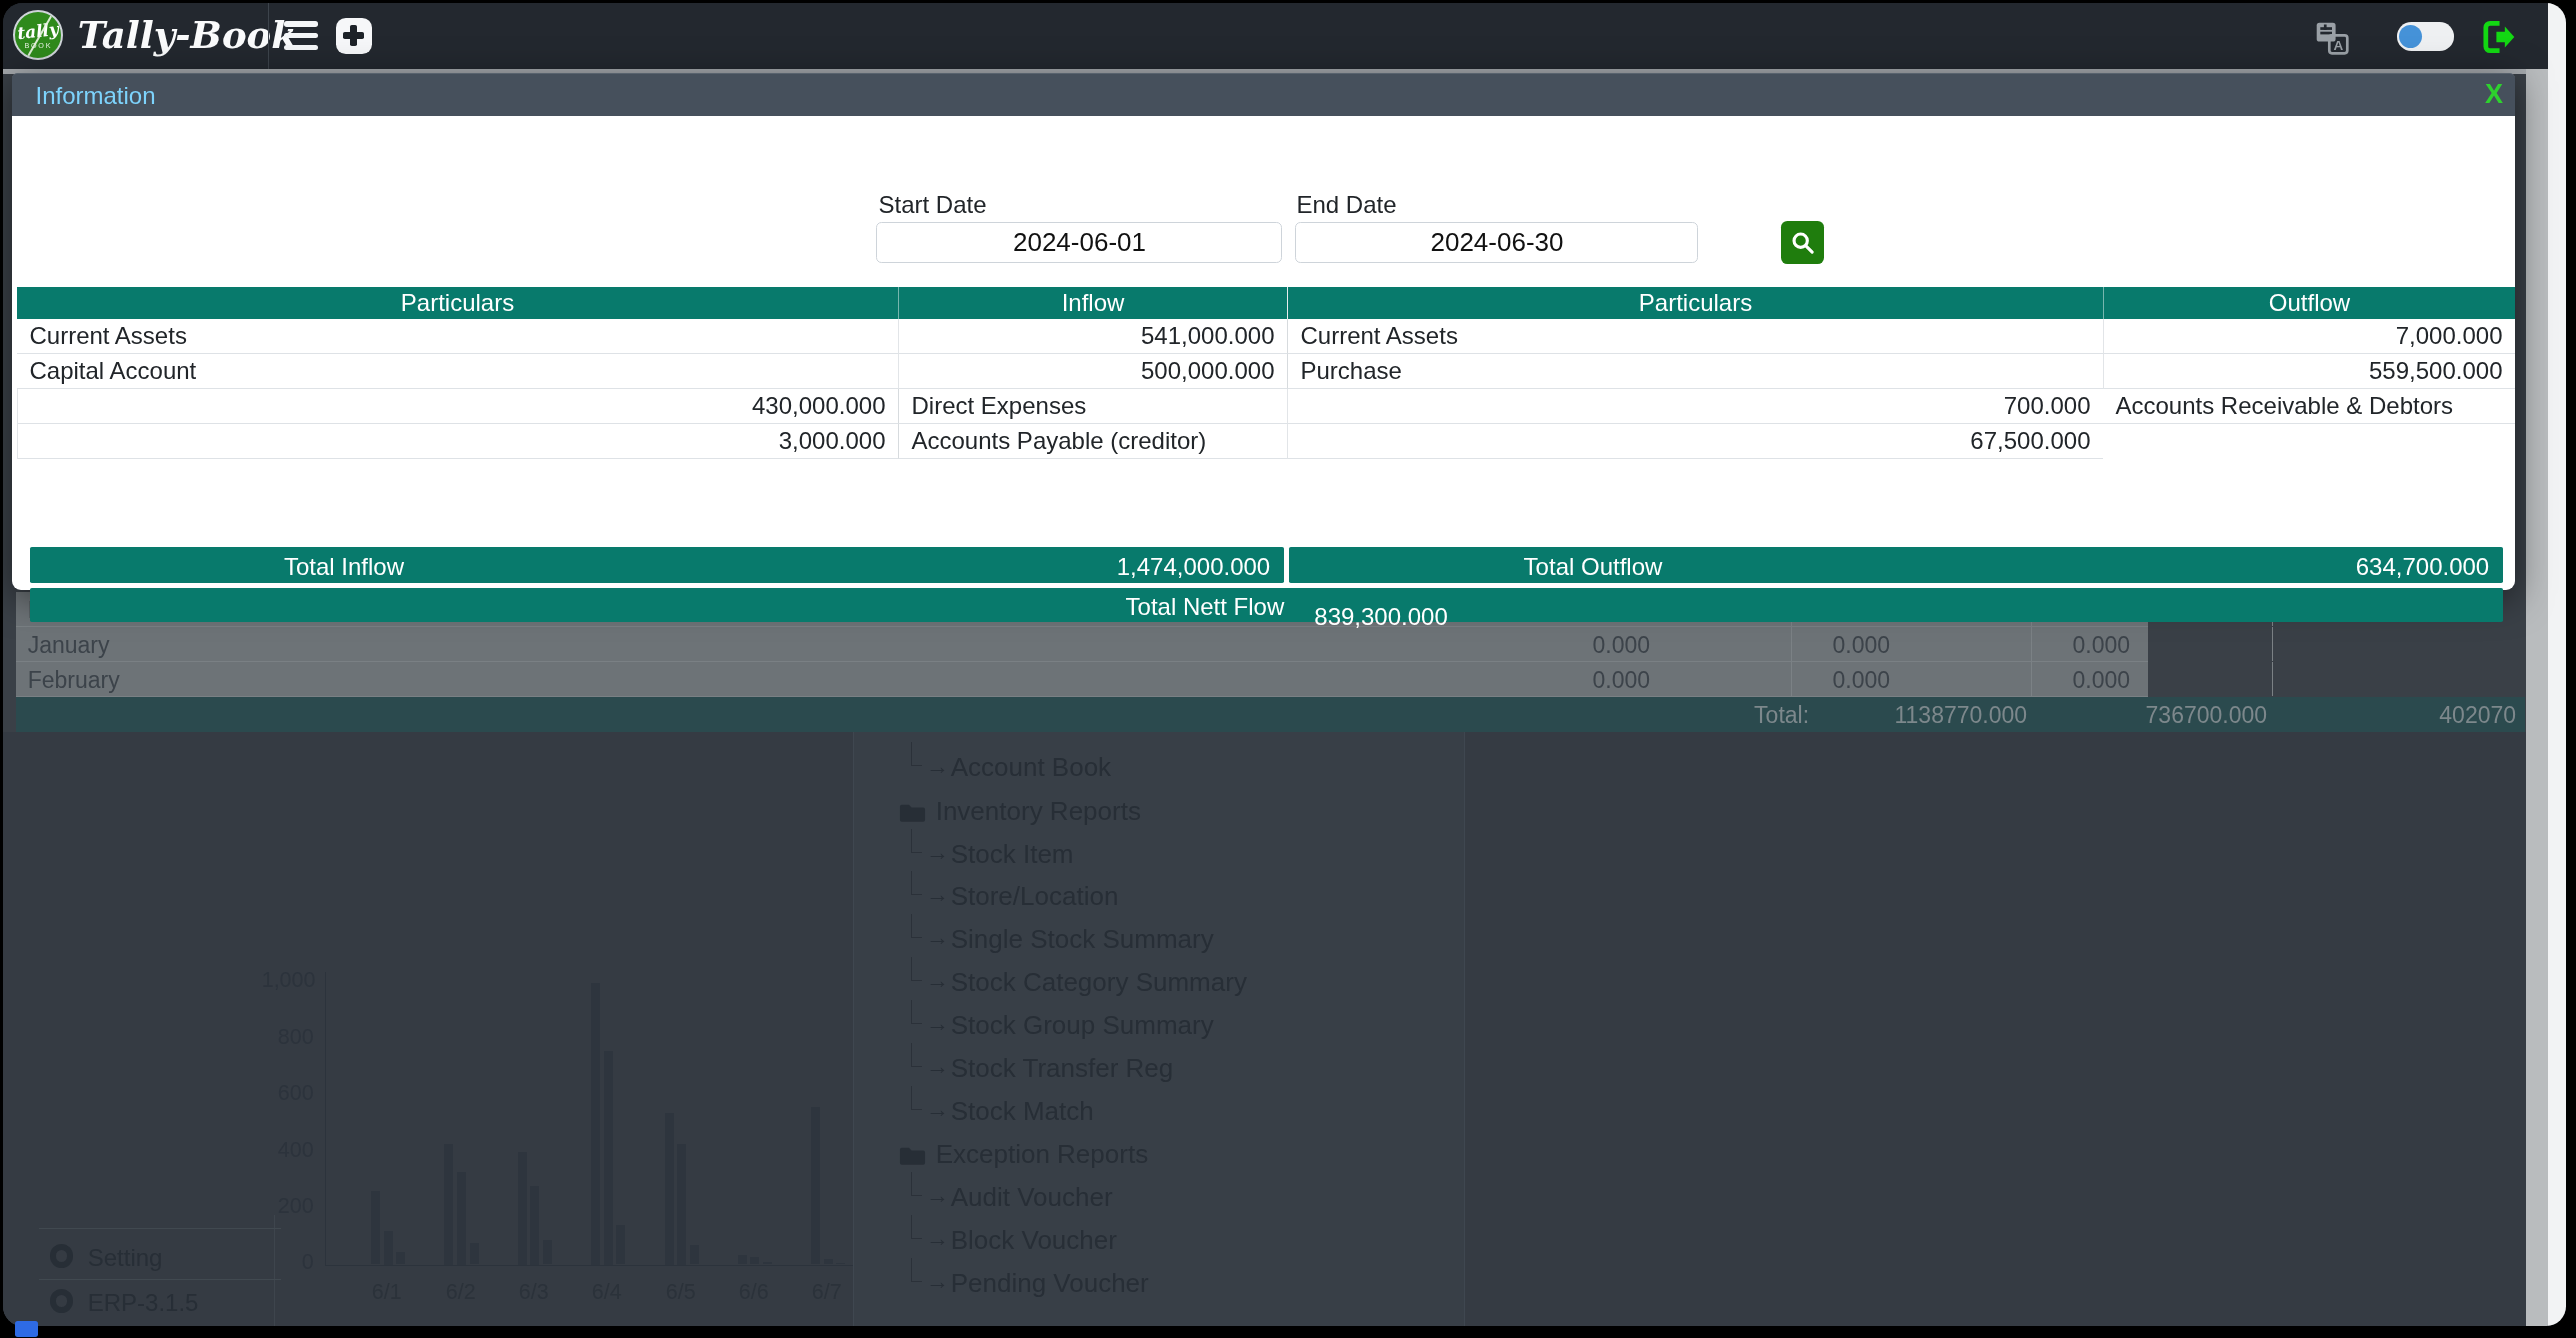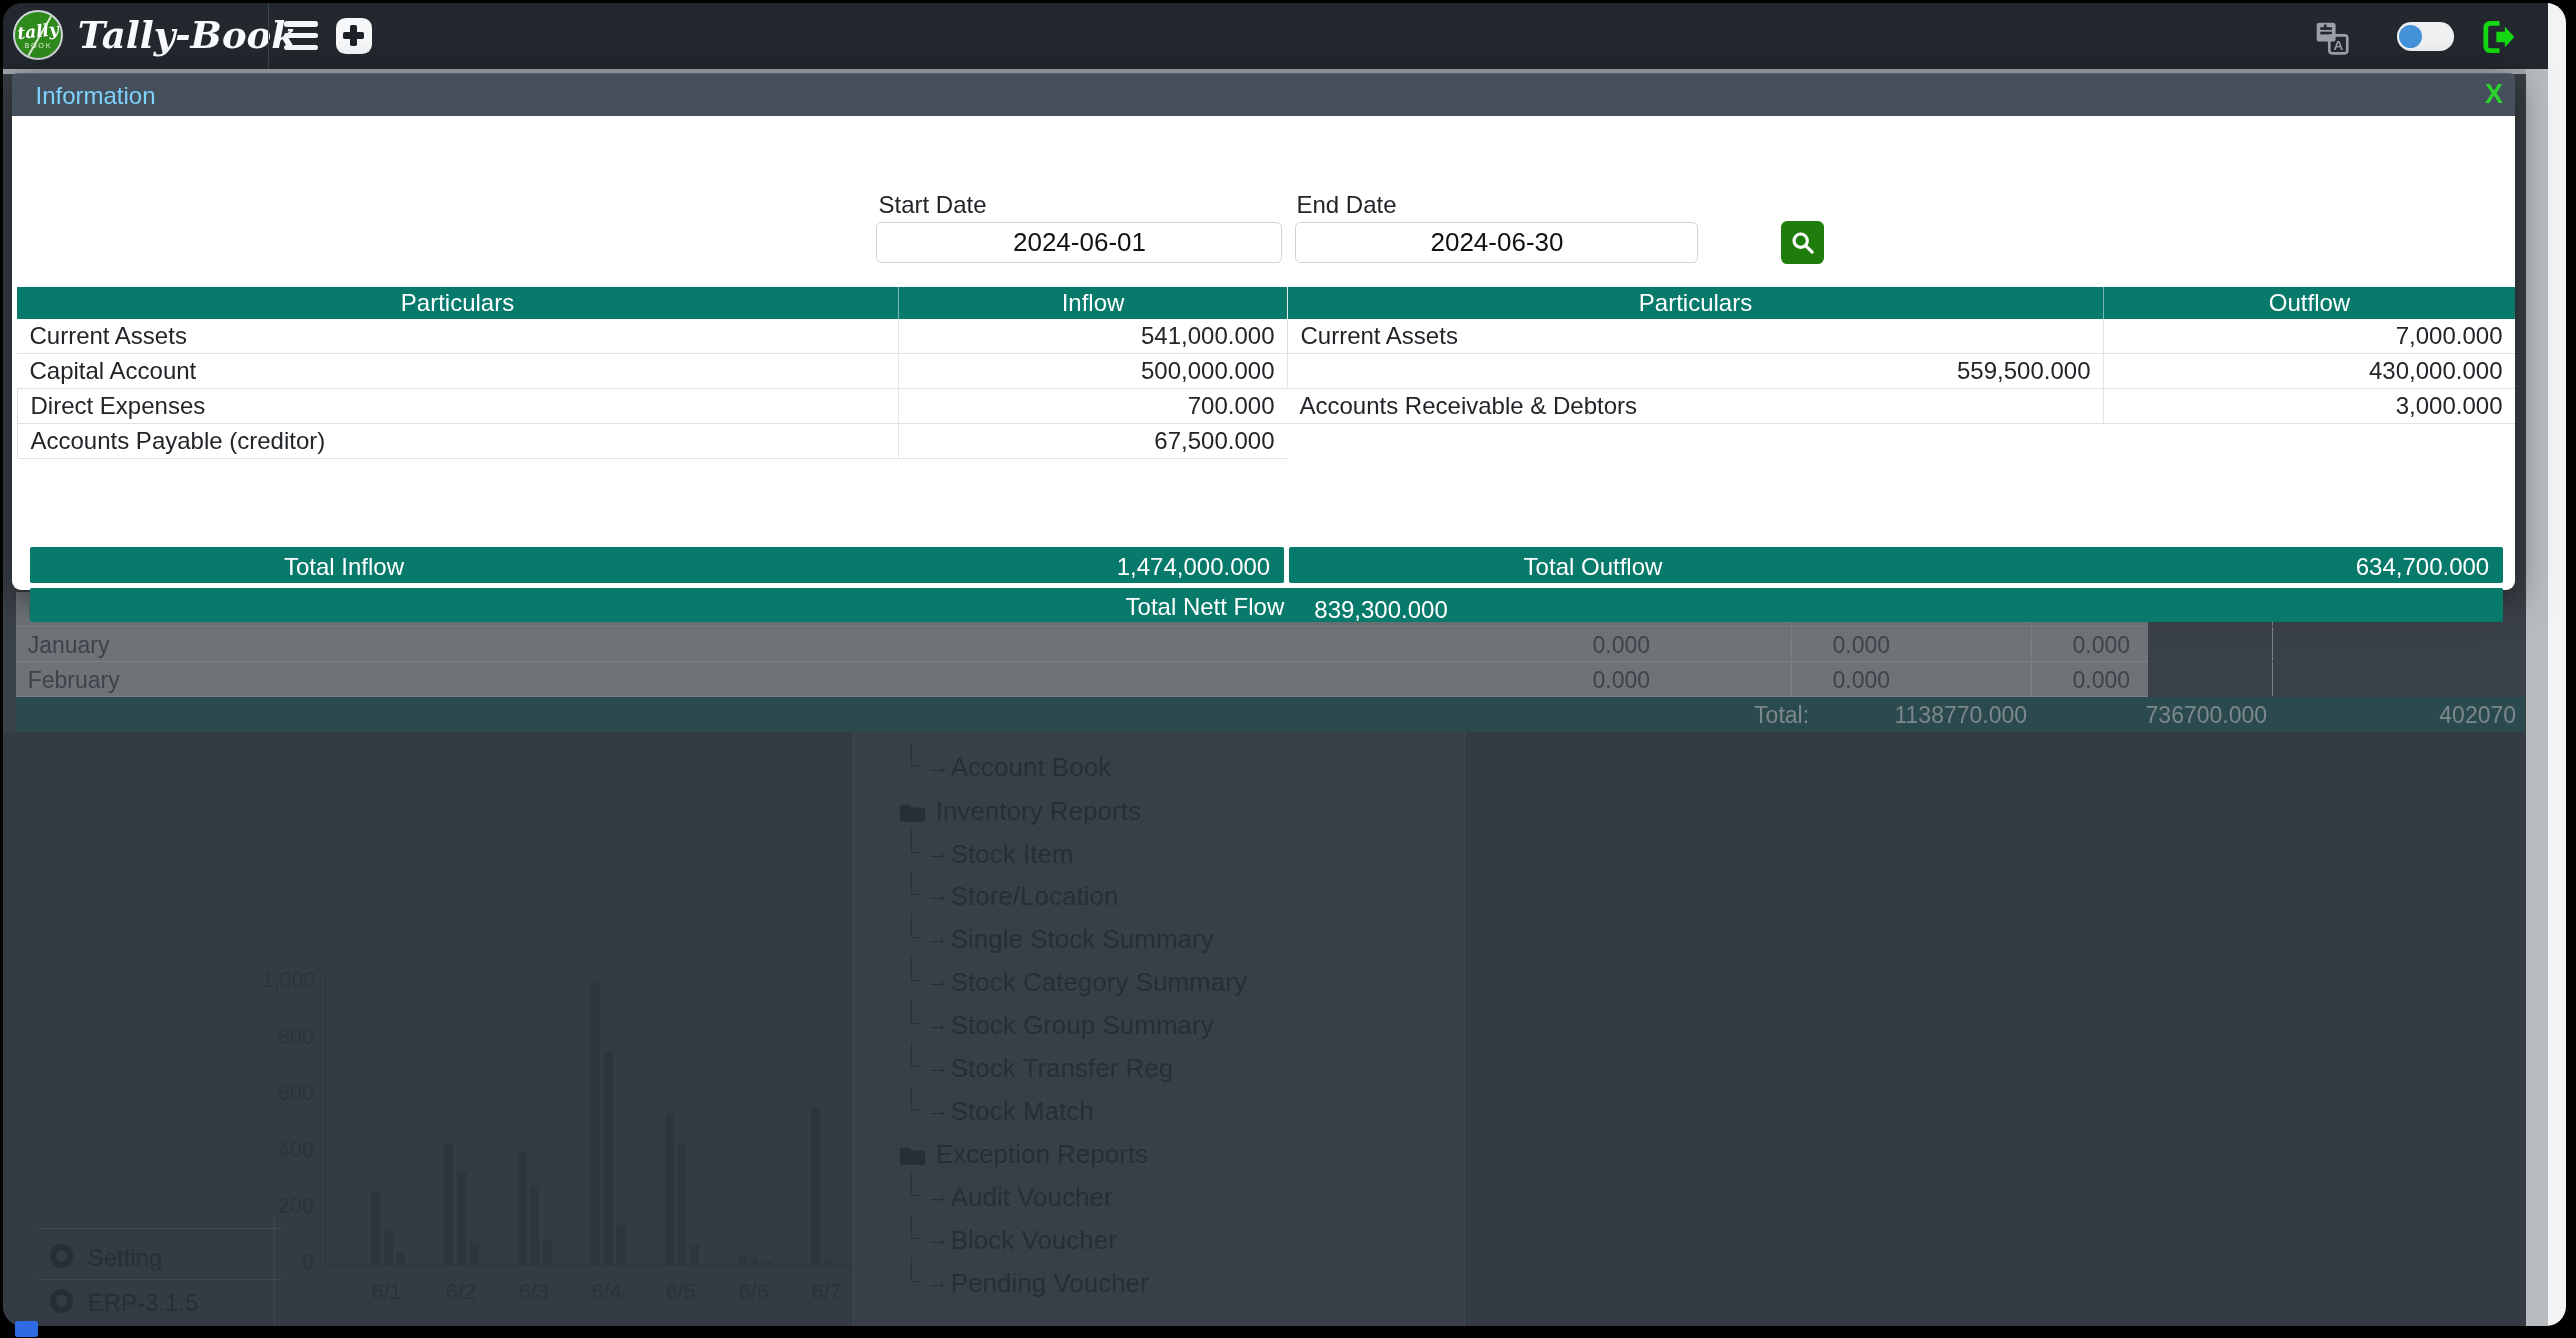--- a/index.html
+++ b/index.html
@@ -92,21 +92,21 @@
   .tc{font-size:24px;color:#212529;line-height:34px;border-bottom:0.9px solid #dee2e6;box-sizing:border-box;}
   .tc.name{padding-left:12.5px;}
   .tc.val{text-align:right;padding-right:12.5px;border-left:0.9px solid #e2e5e8;}
   .tc.halfsep{border-left:1.8px solid #d7dbde;}
   .total-bar{position:absolute;height:36px;background:#087a6c;color:#fff;font-size:24px;border-radius:1.8px;}
   .total-bar .tl{position:absolute;left:25%;top:6.3px;transform:translateX(-50%);}
   .total-bar .tv{position:absolute;right:14.3px;top:6.3px;}
   .nett-bar{position:absolute;left:18px;top:472px;width:2473px;height:34px;background:#087a6c;
     color:#fff;font-size:24px;border-radius:1.8px;display:flex;}
   .nett-bar .nl{width:50.7%;text-align:right;padding-top:5.4px;}
-  .nett-bar .nv{padding-left:30px;padding-top:8px;text-align:right;}
+  .nett-bar .nv{padding-left:30px;padding-top:15px;text-align:right;}
 </style>
 </head>
 <body>
 
 <div class="window">
 
   <div class="app-bg">
     <div class="topline"></div>
     <div class="bg-rows">
         <div class="bg-row" style="top: 0px;">
@@ -327,20 +327,21 @@
         <div class="hc">Particulars</div>
         <div class="hc sep">Inflow</div>
         <div class="hc halfsep">Particulars</div>
         <div class="hc sep">Outflow</div>
       <div class="tc name">Current Assets</div>
           <div class="tc val">541,000.000</div>
           <div class="tc name halfsep">Current Assets</div>
           <div class="tc val">7,000.000</div>
           <div class="tc name">Capital Account</div>
           <div class="tc val">500,000.000</div>
+          <div class="tc name halfsep">Purchase</div>
           <div class="tc val">559,500.000</div>
           <div class="tc val">430,000.000</div>
           <div class="tc name halfsep">Direct Expenses</div>
           <div class="tc val">700.000</div>
           <div class="tc name">Accounts Receivable &amp; Debtors</div>
           <div class="tc val">3,000.000</div>
           <div class="tc name halfsep">Accounts Payable (creditor)</div>
           <div class="tc val">67,500.000</div>
         </div>
 

